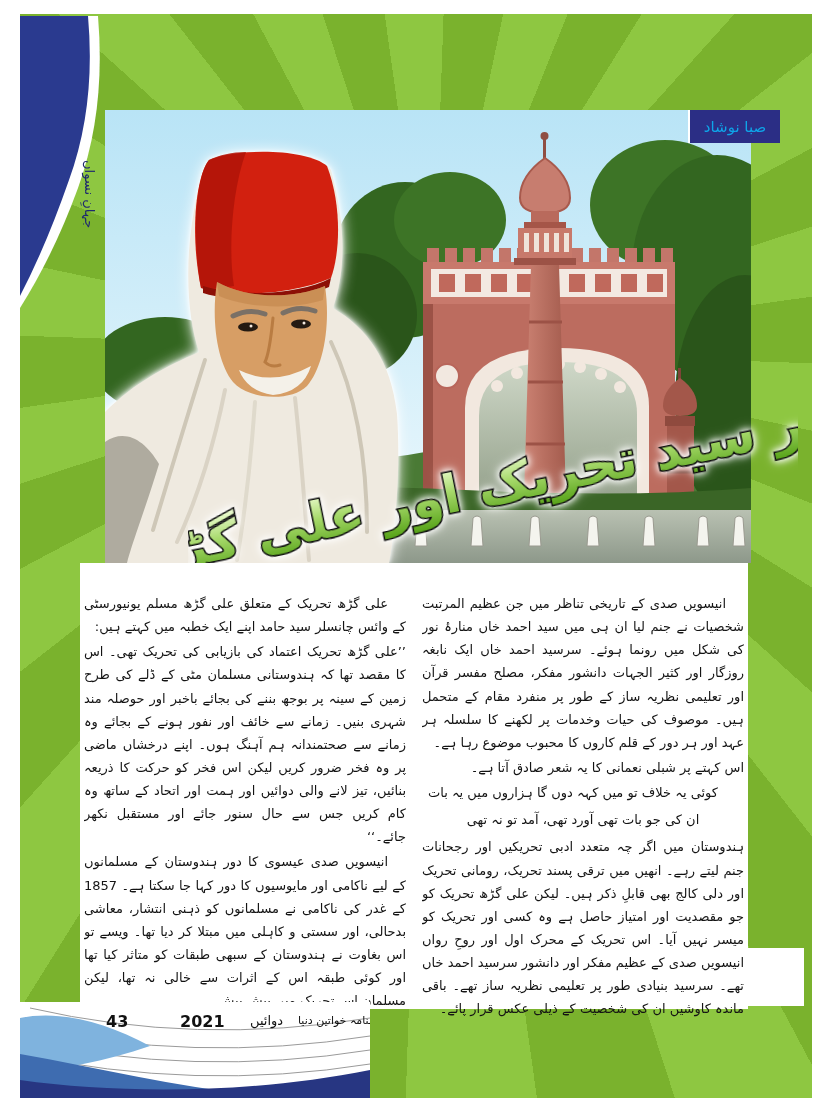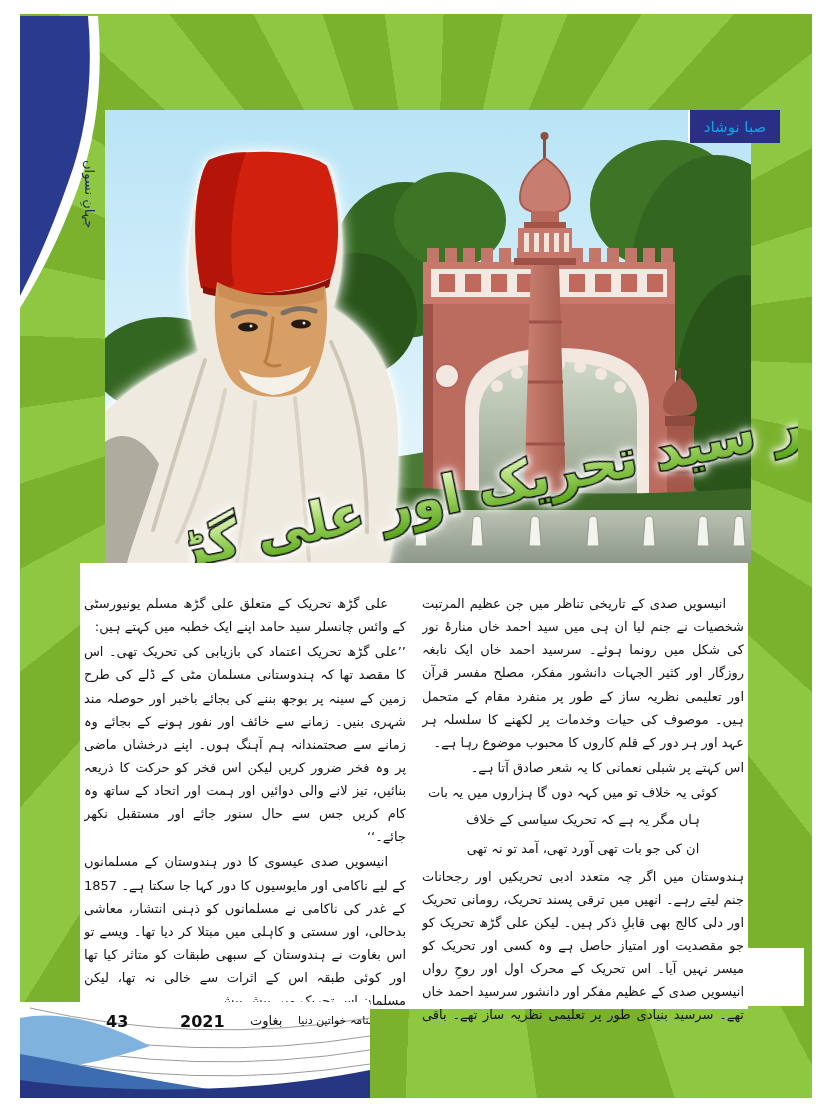--- a/index.html
+++ b/index.html
@@ -243,21 +243,20 @@
   <div class="author-badge">
     <span>صبا نوشاد</span>
   </div>
 
   <div class="overflow-bg"></div>
   <div class="text-area">
     <div class="col">
       <p class="indent">انیسویں صدی کے تاریخی تناظر میں جن عظیم المرتبت شخصیات نے جنم لیا ان ہی میں سید احمد خاں منارۂ نور کی شکل میں رونما ہوئے۔ سرسید احمد خاں ایک نابغہ روزگار اور کثیر الجہات دانشور مفکر، مصلح مفسر قرآن اور تعلیمی نظریہ ساز کے طور پر منفرد مقام کے متحمل ہیں۔ موصوف کی حیات وخدمات پر لکھنے کا سلسلہ ہر عہد اور ہر دور کے قلم کاروں کا محبوب موضوع رہا ہے۔</p>
       <p>اس کہتے پر شبلی نعمانی کا یہ شعر صادق آتا ہے۔</p>
       <p class="poem-lead">کوئی یہ خلاف تو میں کہہ دوں گا ہزاروں میں یہ بات</p>
-      <p class="verse-line">ہاں مگر یہ ہے کہ تحریک سیاسی کے خلاف</p>
       <p class="verse-line">ان کی جو بات تھی آورد تھی، آمد تو نہ تھی</p>
       <p>ہندوستان میں اگر چہ متعدد ادبی تحریکیں اور رجحانات جنم لیتے رہے۔ انھیں میں ترقی پسند تحریک، رومانی تحریک اور دلی کالج بھی قابلِ ذکر ہیں۔ لیکن علی گڑھ تحریک کو جو مقصدیت اور امتیاز حاصل ہے وہ کسی اور تحریک کو میسر نہیں آیا۔ اس تحریک کے محرک اول اور روحِ رواں انیسویں صدی کے عظیم مفکر اور دانشور سرسید احمد خاں تھے۔ سرسید بنیادی طور پر تعلیمی نظریہ ساز تھے۔ باقی ماندہ کاوشیں ان کی شخصیت کے ذیلی عکس قرار پائے۔</p>
     </div>
     <div class="col">
       <p class="indent">علی گڑھ تحریک کے متعلق علی گڑھ مسلم یونیورسٹی کے وائس چانسلر سید حامد اپنے ایک خطبہ میں کہتے ہیں:</p>
       <p>’’علی گڑھ تحریک اعتماد کی بازیابی کی تحریک تھی۔ اس کا مقصد تھا کہ ہندوستانی مسلمان مٹی کے ڈلے کی طرح زمین کے سینہ پر بوجھ بننے کی بجائے باخبر اور حوصلہ مند شہری بنیں۔ زمانے سے خائف اور نفور ہونے کے بجائے وہ زمانے سے صحتمندانہ ہم آہنگ ہوں۔ اپنے درخشاں ماضی پر وہ فخر ضرور کریں لیکن اس فخر کو حرکت کا ذریعہ بنائیں، تیز لانے والی دوائیں اور ہمت اور اتحاد کے ساتھ وہ کام کریں جس سے حال سنور جائے اور مستقبل نکھر جائے۔‘‘</p>
       <p class="indent">انیسویں صدی عیسوی کا دور ہندوستان کے مسلمانوں کے لیے ناکامی اور مایوسیوں کا دور کہا جا سکتا ہے۔ 1857 کے غدر کی ناکامی نے مسلمانوں کو ذہنی انتشار، معاشی بدحالی، اور سستی و کاہلی میں مبتلا کر دیا تھا۔ ویسے تو اس بغاوت نے ہندوستان کے سبھی طبقات کو متاثر کیا تھا اور کوئی طبقہ اس کے اثرات سے خالی نہ تھا، لیکن مسلمان اس تحریک میں پیش پیش</p>
     </div>
   </div>
 
@@ -267,17 +266,17 @@
       <path d="M10,6 Q175,44 350,16" stroke="#9a9a9a" stroke-width="1" fill="none"></path>
       <path d="M0,24 Q175,62 350,34" stroke="#9a9a9a" stroke-width="1" fill="none"></path>
       <path d="M0,38 Q175,76 350,48" stroke="#9a9a9a" stroke-width="1" fill="none"></path>
       <path d="M0,52 Q175,90 350,62" stroke="#9a9a9a" stroke-width="1" fill="none"></path>
       <path d="M0,16 C40,8 85,20 130,44 C85,60 40,66 0,74 Z" fill="#7fb3de"></path>
       <path d="M0,52 C80,66 160,86 245,94 L0,96 Z" fill="#3e6cb0"></path>
       <path d="M0,78 C100,92 230,92 350,68 L350,96 L0,96 Z" fill="#273682"></path>
     </svg>
     <span class="f-item f-page">43</span>
     <span class="f-item f-year">2021</span>
-    <span class="f-item f-month">بغاوت</span>
+    <span class="f-item f-month">دوائیں</span>
     <span class="f-item f-mag">ماہنامہ خواتین دنیا</span>
   </div>
 
 </div>
 
 </body></html>

